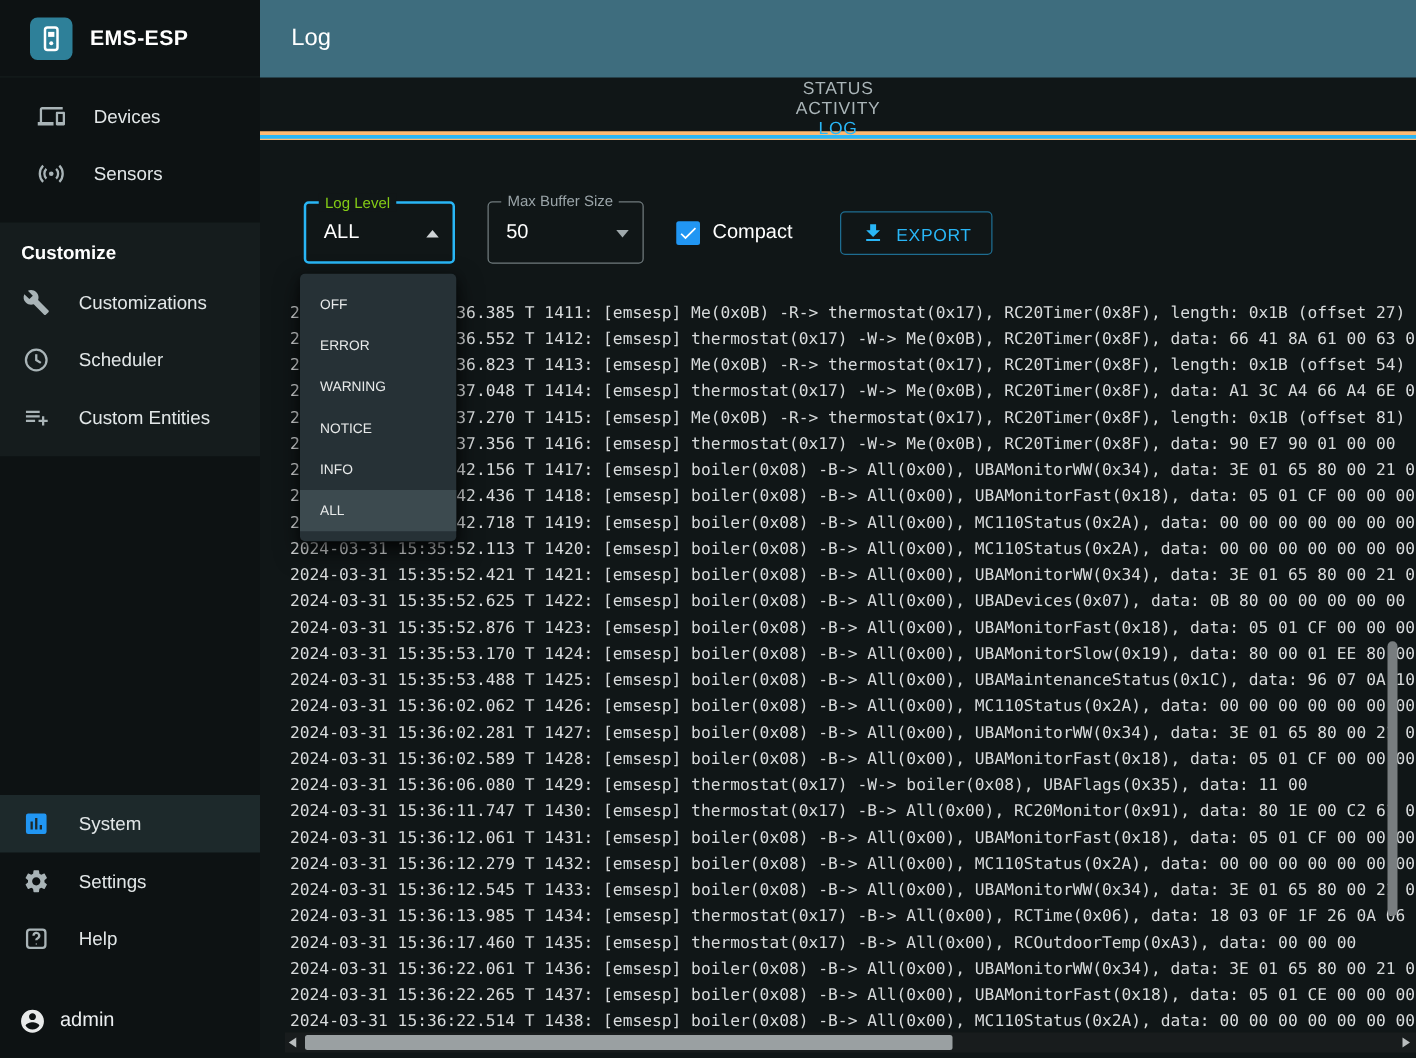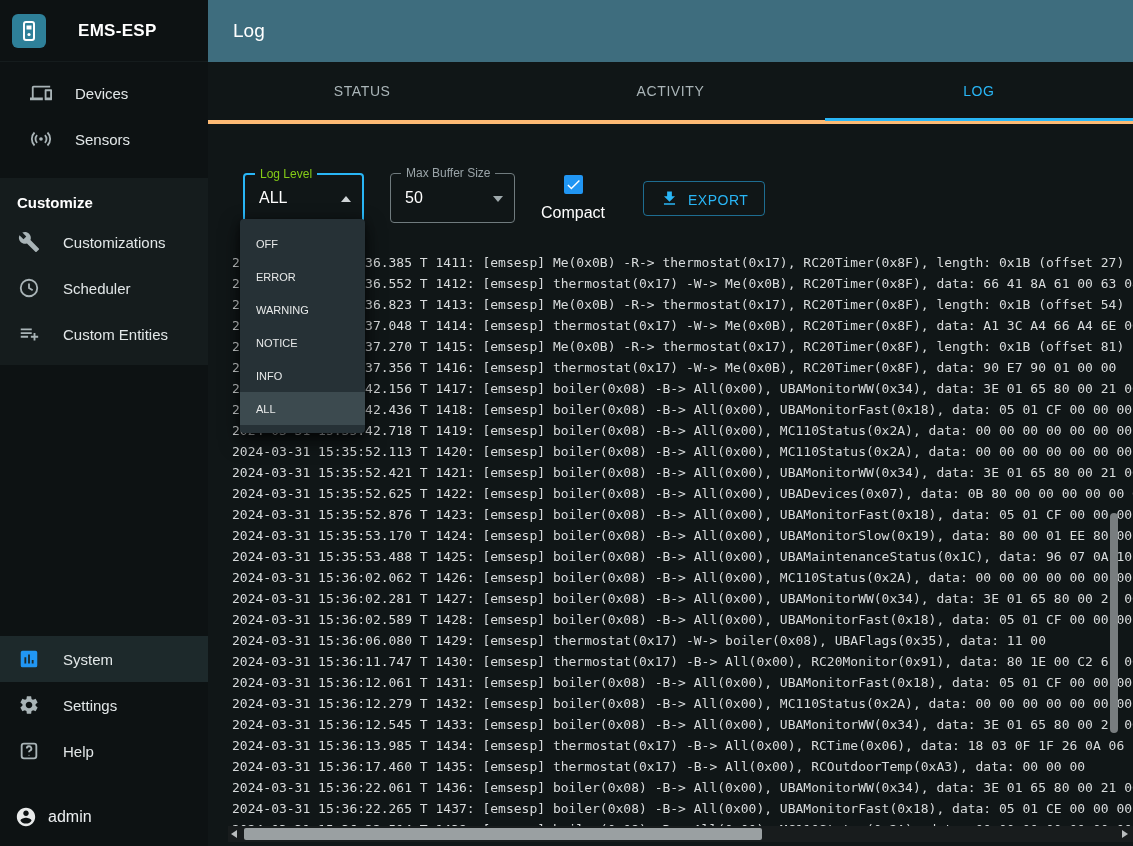--- a/index.html
+++ b/index.html
@@ -5,56 +5,56 @@
   * { margin:0; padding:0; box-sizing:border-box; }
   html,body { width:1133px; height:846px; }
   body {
     font-family:"Liberation Sans", sans-serif;
     background:#101617; color:#eceff1; overflow:hidden;
   }
   .app { position:relative; width:1133px; height:846px; display:flex; }
 
   
   .sidebar { width:208px; flex-shrink:0; background:#0d1213; display:flex; flex-direction:column; height:846px; }
-  .sb-header { height:62px; display:flex; align-items:center; gap:32px; padding:0 12px; border-bottom:1px solid #151c1d; }
+  .sb-header { height:62px; display:flex; align-items:center; gap:14px; padding:0 24px; border-bottom:1px solid #151c1d; }
   .logo { width:34px; height:34px; background:#2e8099; border-radius:6px; display:flex; align-items:center; justify-content:center; flex-shrink:0; }
   .logo svg { width:24px; height:24px; }
   .sb-title { font-size:17px; font-weight:700; letter-spacing:.3px; color:#fff; }
   .nav-block { padding-top:8px;padding-left:12px; }
   .nav-item { height:46px; display:flex; align-items:center; gap:22px; padding:0 17px; font-size:15px; color:#e2e7e8; cursor:pointer; }
   .nav-icon { width:24px; height:24px; color:#a9b4b7; display:flex; align-items:center; justify-content:center; flex-shrink:0; }
   .nav-icon svg { width:22px; height:22px; }
   .section { margin-top:16px; background:#151c1d; padding:4px 0 8px; }
   .section-header { padding:12px 17px 8px; font-size:15px; font-weight:700; color:#fff; }
   .spacer { flex:1; }
   .nav-item.active { background:#1d292b; }
   .nav-item.active .nav-icon { color:#2196f3; }
   .user-row { height:58px; display:flex; align-items:center; gap:10px; padding:0 14px; margin-top:14px; cursor:pointer; }
   .user-row .nav-icon { color:#e8eaea; }
 
   
   .main { flex:1; display:flex; flex-direction:column; position:relative; height:846px; overflow:hidden; }
   .topbar { height:62px; background:#3e6d7e; display:flex; align-items:center; padding:0 25px; flex-shrink:0; }
   .topbar-title { font-size:19px; color:#fff; }
-  .tabs { height:62px; display:flex; flex-shrink:0; border-bottom:4px solid #fdba74; }
+  .tabs { height:50px; display:flex; flex-shrink:0; border-bottom:7px solid #fdba74;flex-direction:column; }
   .tab { flex:1; display:flex; align-items:center; justify-content:center; font-size:14px; font-weight:500; letter-spacing:.6px; color:#aab5b8; cursor:pointer; position:relative; }
   .tab.active { color:#29b6f6; }
   .tab.active::after { content:""; position:absolute; left:0; right:0; bottom:-1px; height:3px; background:#29b6f6; }
 
   
   .controls { height:125px; display:flex; align-items:center; padding:23px 0 0 35px; gap:26px; flex-shrink:0; }
   .select { position:relative; height:50px; border:1px solid #707b7e; border-radius:4px; display:flex; align-items:center; padding:0 32px 0 14px; font-size:16px; color:#fff; cursor:pointer; background:transparent; }
   .select.w1 { width:121px; }
   .select.w2 { width:125px; }
   .select.focused { border:2px solid #29b6f6; }
   .select-label { position:absolute; top:-8px; left:10px; background:#101617; padding:0 5px; font-size:12px; color:#9aa4a8; white-space:nowrap; }
   .select.focused .select-label { color:#84cc16; }
   .caret-up { width:0; height:0; border-left:5px solid transparent; border-right:5px solid transparent; border-bottom:6px solid #cfd4d6; position:absolute; right:11px; top:21px; }
   .caret-down { width:0; height:0; border-left:5px solid transparent; border-right:5px solid transparent; border-top:6px solid #9fa9ac; position:absolute; right:11px; top:22px; }
-  .check-wrap { display:flex; align-items:center; gap:10px;flex-direction:column; }
+  .check-wrap { display:flex; align-items:center; gap:10px; }
   .checkbox { width:19px; height:19px; background:#2196f3; border-radius:2px; display:flex; align-items:center; justify-content:center; cursor:pointer; }
   .checkbox svg { width:17px; height:17px; }
   .check-label { font-size:16px; color:#fff; }
   .export-btn { display:flex; align-items:flex-end; gap:9px; border:1px solid rgba(41,182,246,.55); background:transparent; color:#29b6f6; border-radius:4px; padding:7px 16px; font-size:14px; font-weight:500; letter-spacing:.5px; font-family:"Liberation Sans",sans-serif; cursor:pointer; margin-left:12px; }
   .export-btn svg { width:19px; height:19px; }
 
   
   .log { flex:1; overflow:hidden; padding:3px 0 0 24px; font-family:"DejaVu Sans Mono","Liberation Mono",monospace; font-size:13px; line-height:21px; color:#d8dbdc; }
   .log-line { white-space:pre; }
 

